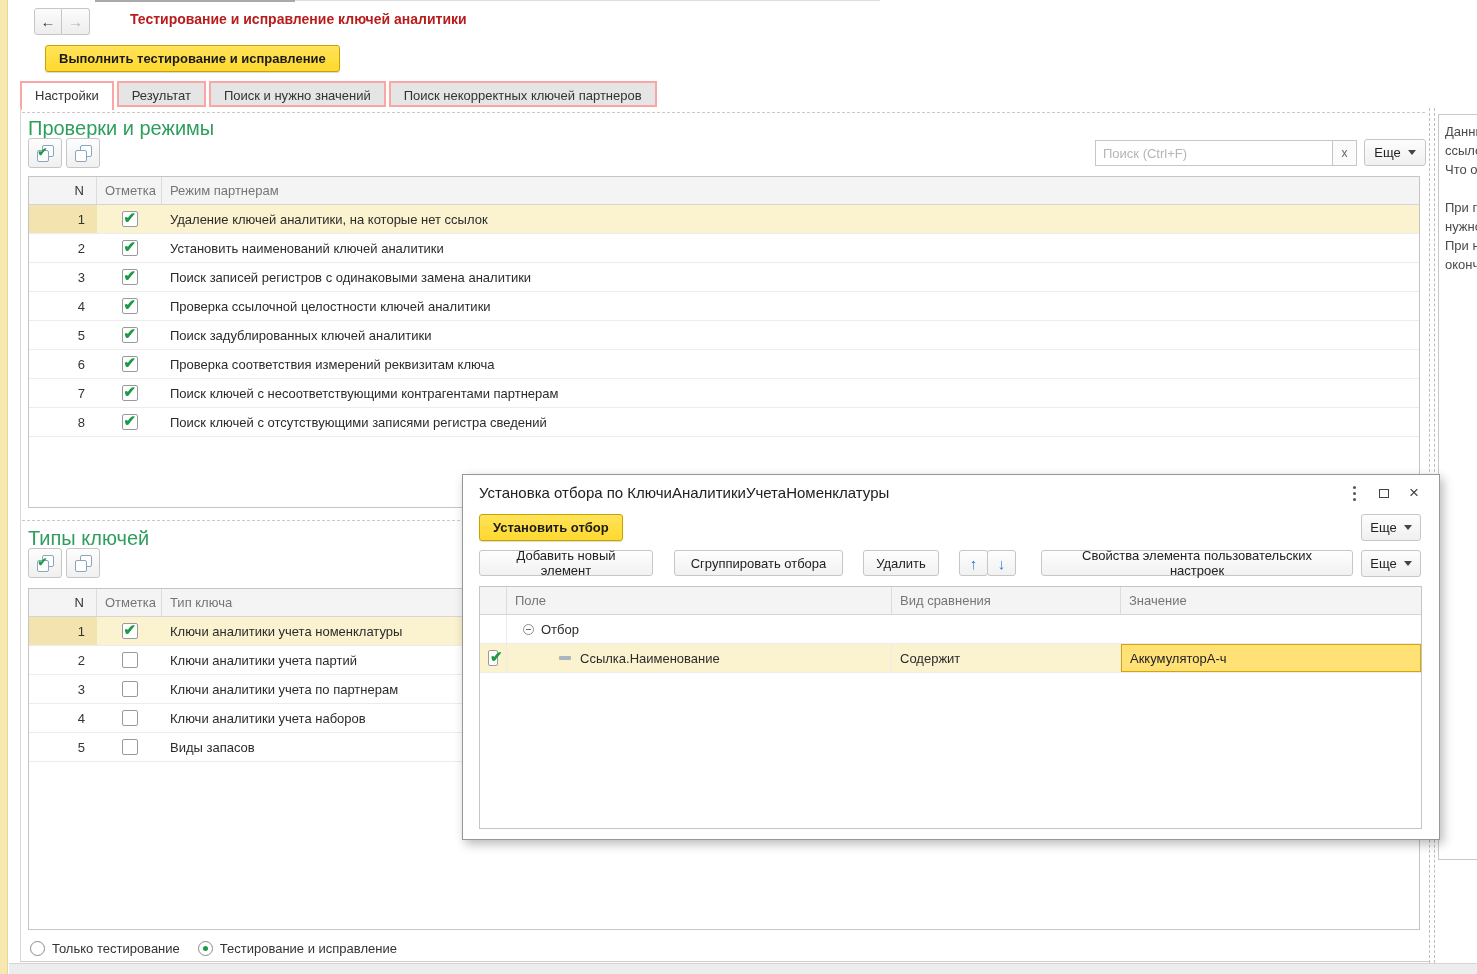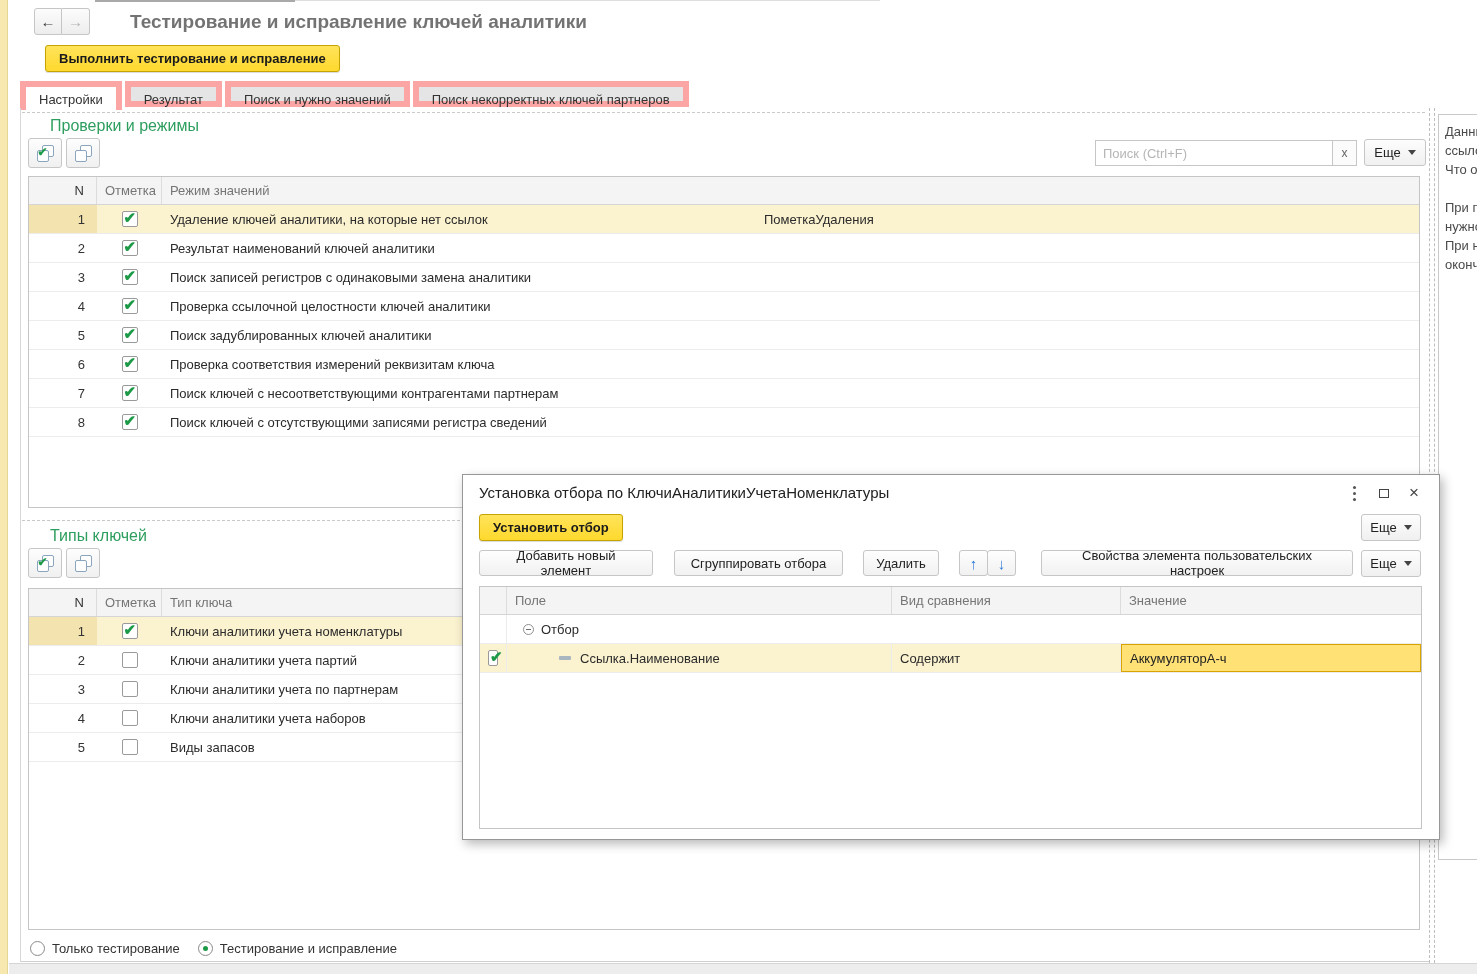--- a/index.html
+++ b/index.html
@@ -14,38 +14,38 @@
   .top-remnant2 { left:295px; top:0; width:585px; height:1px; background:#dedede; }
 
   
   .navgrp { left:34px; top:8px; display:flex; }
   .navbtn { width:28px; height:27px; background:linear-gradient(#fcfcfc,#ededed); border:1px solid #c6c6c6; display:flex; align-items:center; justify-content:center; font-size:15px; font-weight:bold; }
   .navbtn:first-child { border-radius:3px 0 0 3px; }
   .navbtn:last-child { border-radius:0 3px 3px 0; border-left:none; }
   .nav-back { color:#3a3a3a; }
   .nav-fwd { color:#b3b3b3; }
 
-  .page-title { left:130px; top:11px; font-size:19px; font-weight:bold; color:#737373; }
+  .page-title { left:130px; top:11px; font-size:14px; font-weight:bold; color:#b91c1c; }
 
   .btn-yellow { height:27px; background:linear-gradient(#ffe35a,#ffd92e); border:1px solid #c7a300; border-radius:3px; font-weight:bold; font-size:13px; color:#1a1a1a; display:inline-flex; align-items:center; padding:0 13px; box-shadow:0 1px 1px rgba(0,0,0,.15); }
   .run-btn { left:15px; top:45px;margin-left:30px; }
 
   
   .tabs { left:20px; top:81px; display:flex; height:27px; }
-  .tab { height:26px; line-height:25px; padding:0 13px; background:#e5e5e5; border:6px solid #fca5a5; margin-right:3px; font-size:13px; color:#333; }
+  .tab { height:26px; line-height:25px; padding:0 13px; background:#e5e5e5; border:2px solid #fca5a5; margin-right:3px; font-size:13px; color:#333; }
   .tab.active { background:#fff; height:29px; border-bottom:none; }
 
   .sep-dashed { border-top:1px dashed #c9c9c9; height:0; }
   .sep1 { left:22px; top:112px; width:1403px; }
   .sep2 { left:22px; top:520px; width:1403px; }
 
   .content-frame { left:20px; top:108px; width:1410px; height:854px; border-left:1px solid #d8d8d8; border-bottom:1px solid #cfcfcf; pointer-events:none; }
   .bottom-strip { left:9px; top:963px; width:1468px; height:11px; background:#ededed; border-top:1px solid #d5d5d5; }
 
-  .sec-title { font-size:16px; color:#2e9e5e;margin-left:22px; }
+  .sec-title { font-size:20px; color:#2e9e5e; }
 
   
   .tool-btn { width:34px; height:30px; background:linear-gradient(#fdfdfd,#f0f0f0); border:1px solid #c6c6c6; border-radius:3px; display:flex; align-items:center; justify-content:center; position:relative; }
   .sheets { position:relative; width:17px; height:17px; }
   .sheet { position:absolute; width:12px; height:12px; background:#fff; border:1px solid #8aa5bd; border-radius:2px; }
   .sheet.s1 { right:0; top:0; }
   .sheet.s2 { left:0; bottom:0; }
   .tick { position:absolute; left:1px; top:1px; color:#1d9a48; font-size:12px; font-weight:bold; line-height:12px; z-index:2; }
 
   
@@ -174,36 +174,35 @@
 </div>
 <button class="abs btn-more more-main">
     <span>Еще</span>
     <span class="caret"></span>
   </button>
 
 <div class="abs tbl checks-tbl">
   <div class="thead">
     <div class="th c-n">N</div>
     <div class="th">Отметка</div>
-    <div class="th">Режим значений</div>
+    <div class="th">Режим партнерам</div>
   </div>
   <div class="trow on">
     <div class="td c-n">1</div>
     <div class="td">
         <span class="cb on"></span>
       </div>
     <div class="td">Удаление ключей аналитики, на которые нет ссылок</div>
-    <div class="td">ПометкаУдаления</div>
   </div>
   <div class="trow">
     <div class="td c-n">2</div>
     <div class="td">
         <span class="cb on"></span>
       </div>
-    <div class="td">Результат наименований ключей аналитики</div>
+    <div class="td">Установить наименований ключей аналитики</div>
     <div class="td"></div>
   </div>
   <div class="trow">
     <div class="td c-n">3</div>
     <div class="td">
         <span class="cb on"></span>
       </div>
     <div class="td">Поиск записей регистров с одинаковыми замена аналитики</div>
     <div class="td"></div>
   </div>

